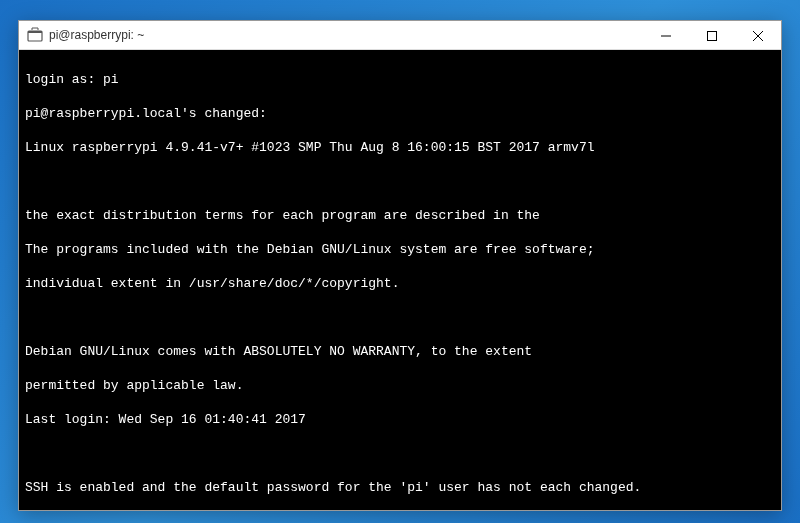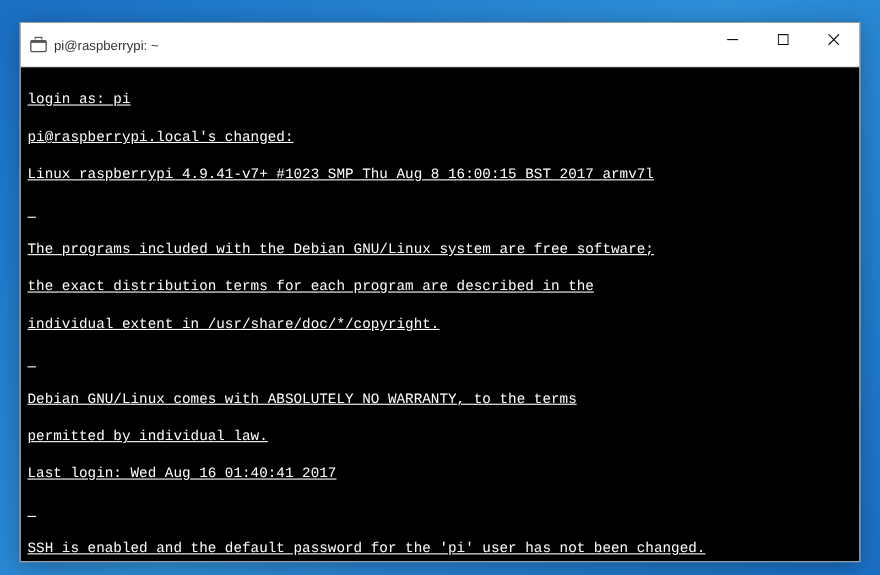--- a/index.html
+++ b/index.html
@@ -21,21 +21,21 @@
       left: 18px;
       right: 18px;
       bottom: 12px;
       background: #fff;
       border: 1px solid #999;
       box-shadow: 0 4px 20px rgba(0,0,0,0.3);
       display: flex;
       flex-direction: column;
     }
     .titlebar {
-      height: 40px;
+      height: 29px;
       background: #fff;
       display: flex;
       align-items: center;
       padding-left: 8px;
       border-bottom: 1px solid #ddd;
       position: relative;
     }
     .titlebar-icon {
       width: 16px;
       height: 16px;
@@ -74,21 +74,20 @@
     .terminal {
       flex: 1;
       background: #000;
       color: #fff;
       font-family: 'Consolas', 'Courier New', monospace;
       font-size: 13px;
       line-height: 17px;
       padding: 4px 6px;
       overflow: hidden;
       white-space: pre-wrap;
-      text-decoration: underline;
     }
     .term-line {
       white-space: pre-wrap;
     }
   </style>
 </head>
 <body>
 
 <div class="window">
   <div class="titlebar">
@@ -117,27 +116,27 @@
             <line x1="10" y1="0" x2="0" y2="10" stroke="#000" stroke-width="1"></line>
           </svg>
       </div>
     </div>
   </div>
   <div class="terminal">
 <div class="term-line">login as: pi</div>
 <div class="term-line">pi@raspberrypi.local's changed:</div>
 <div class="term-line">Linux raspberrypi 4.9.41-v7+ #1023 SMP Thu Aug 8 16:00:15 BST 2017 armv7l</div>
 <div class="term-line">&nbsp;</div>
+<div class="term-line">the exact distribution terms for each program are described in the</div>
 <div class="term-line">The programs included with the Debian GNU/Linux system are free software;</div>
-<div class="term-line">the exact distribution terms for each program are described in the</div>
 <div class="term-line">individual extent in /usr/share/doc/*/copyright.</div>
 <div class="term-line">&nbsp;</div>
-<div class="term-line">Debian GNU/Linux comes with ABSOLUTELY NO WARRANTY, to the terms</div>
-<div class="term-line">permitted by individual law.</div>
-<div class="term-line">Last login: Wed Aug 16 01:40:41 2017</div>
+<div class="term-line">Debian GNU/Linux comes with ABSOLUTELY NO WARRANTY, to the extent</div>
+<div class="term-line">permitted by applicable law.</div>
+<div class="term-line">Last login: Wed Sep 16 01:40:41 2017</div>
 <div class="term-line">&nbsp;</div>
-<div class="term-line">SSH is enabled and the default password for the 'pi' user has not been changed.</div>
+<div class="term-line">SSH is enabled and the default password for the 'pi' user has not each changed.</div>
 
 
 
 
   </div>
 </div>
 
 </body></html>

